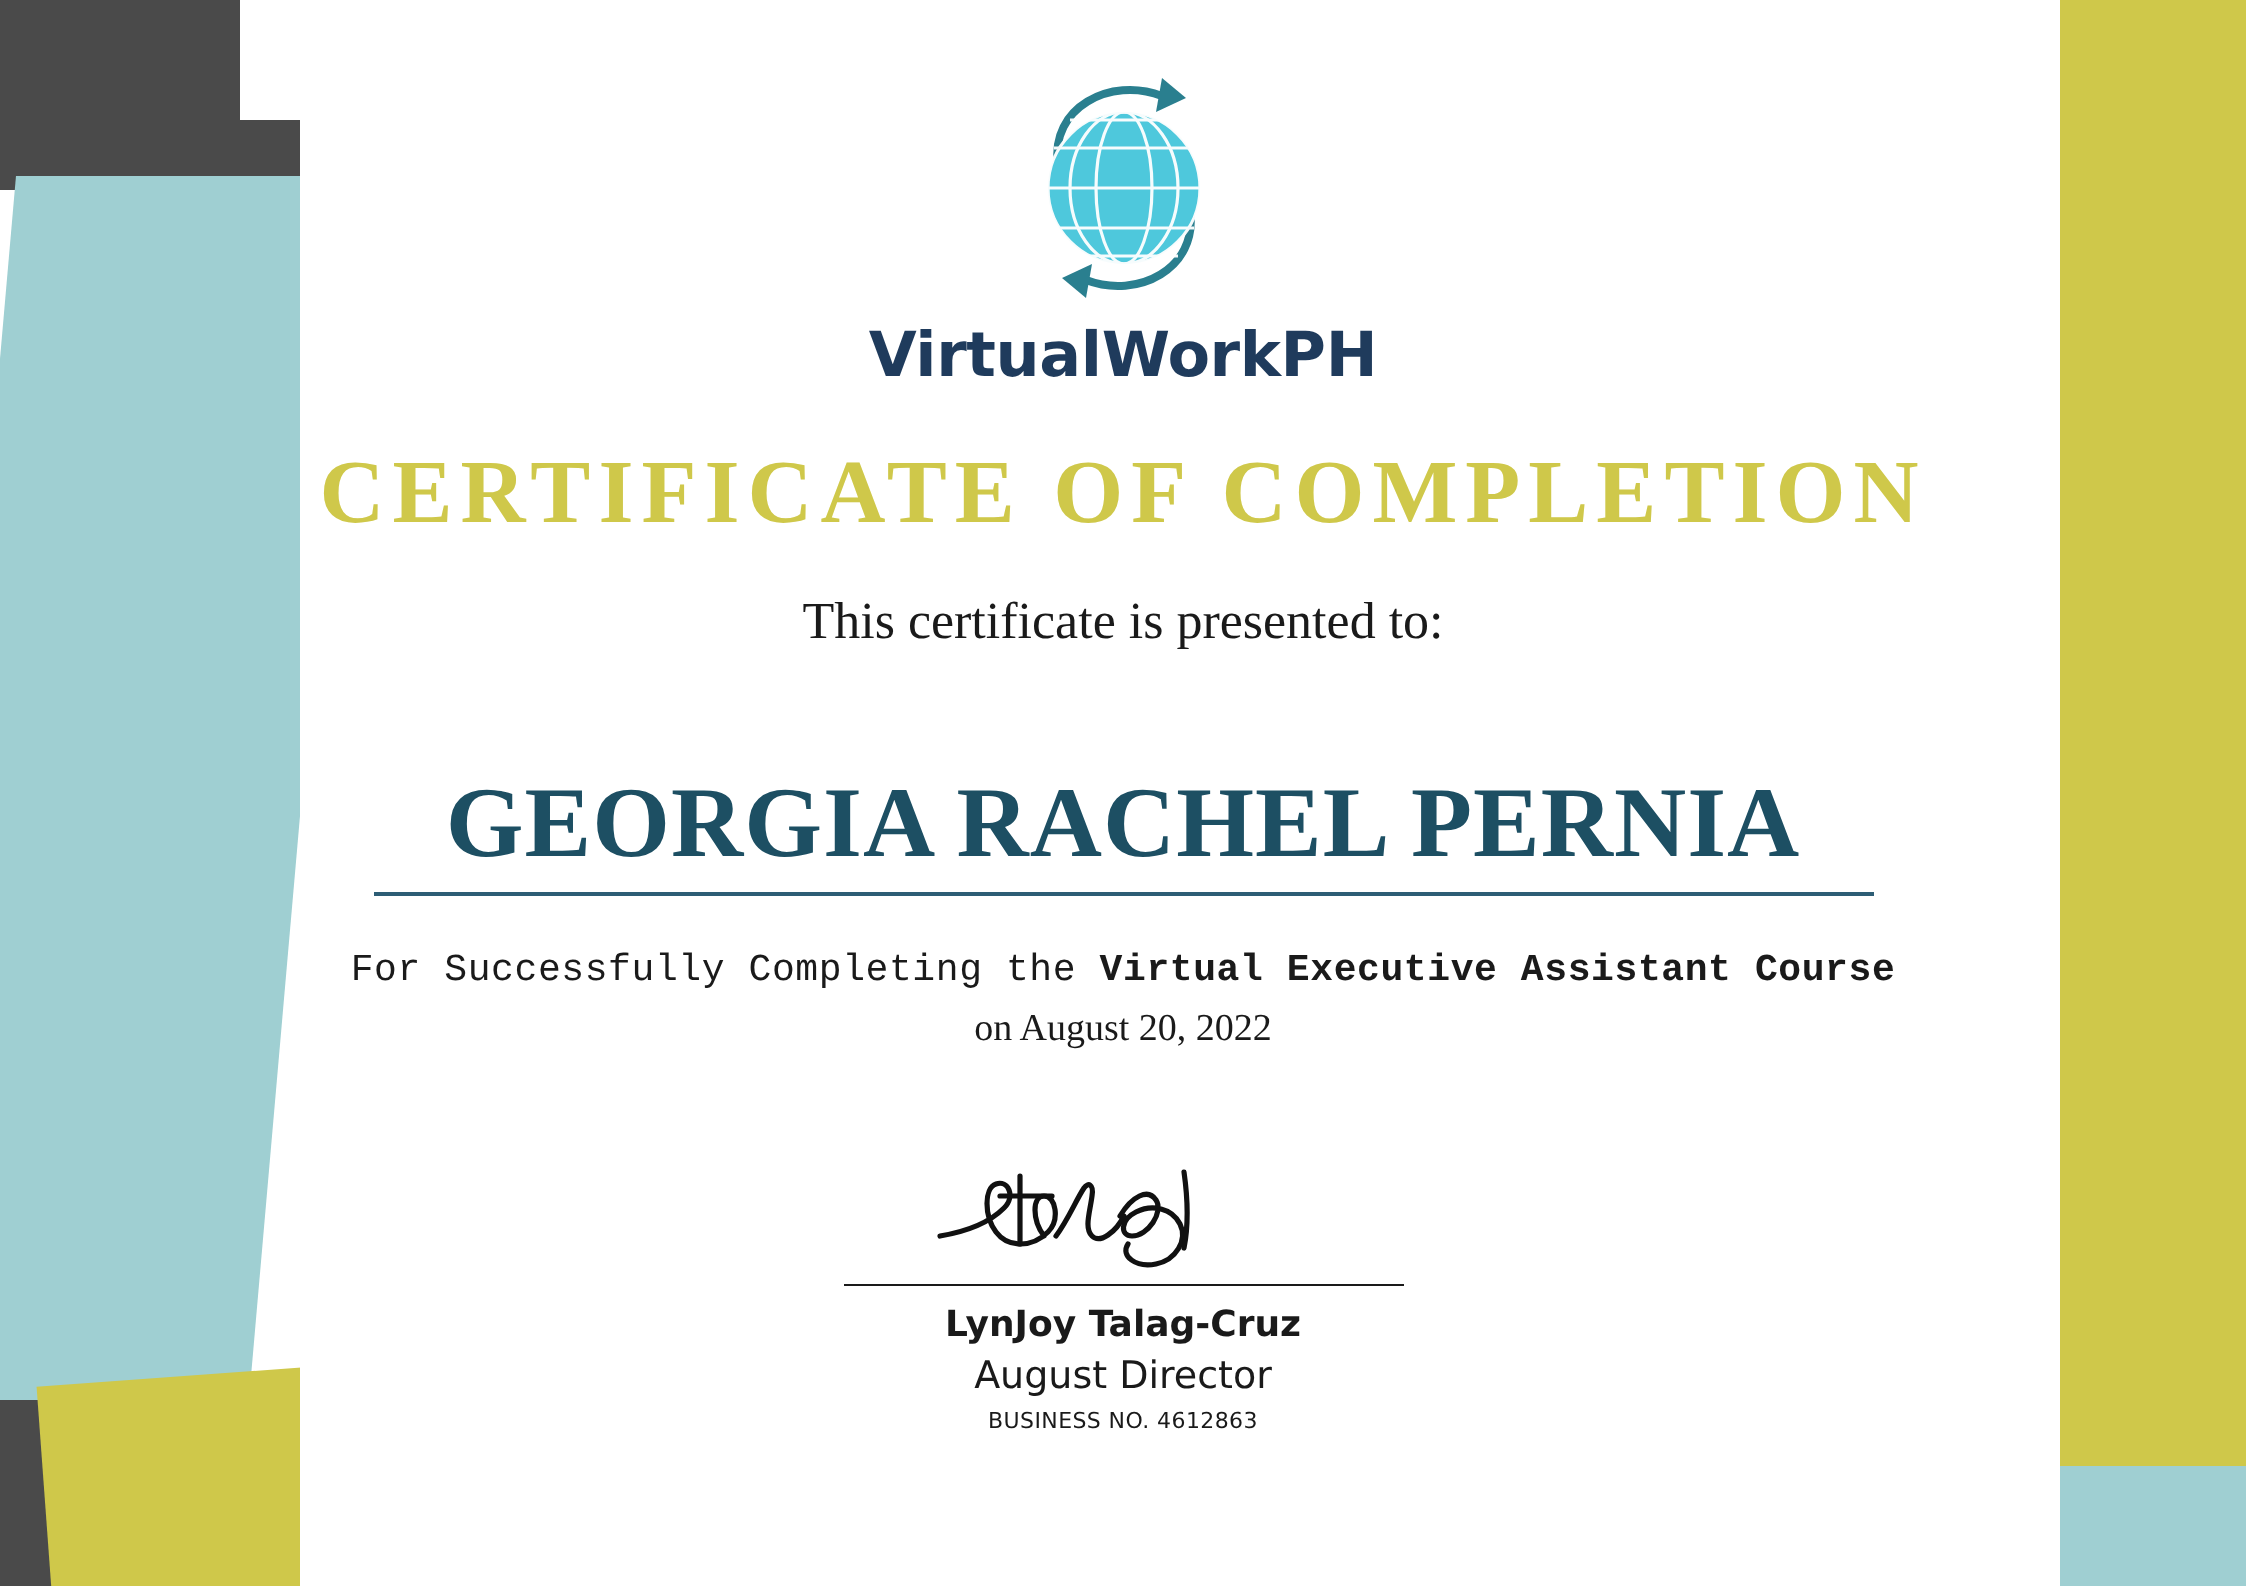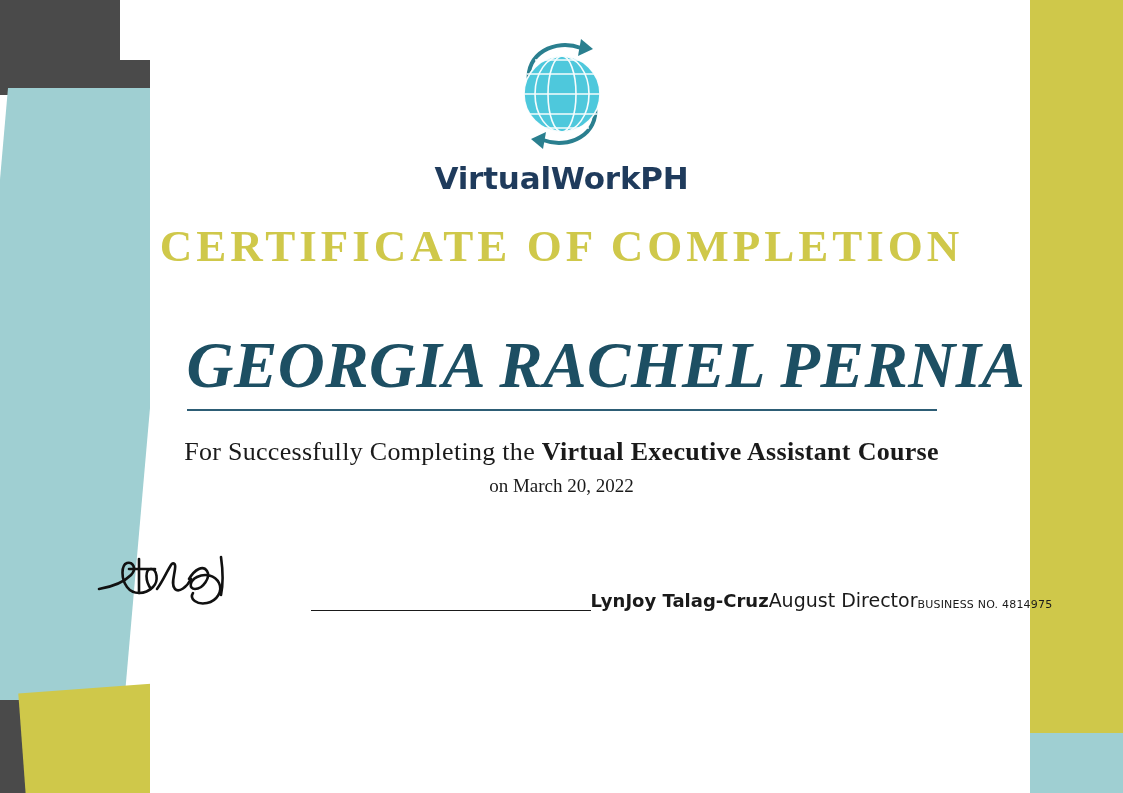--- a/index.html
+++ b/index.html
@@ -130,48 +130,48 @@
   .recipient-block {
     margin-top: 56px;
     width: 750px;
     text-align: center;
     border-bottom: 2px solid #2d5d75;
     padding-bottom: 6px;
   }
   .recipient {
     font-family: "Liberation Serif", serif;
     font-weight: 700;
-    font-size: 65px;
+    font-size: 50px;
     letter-spacing: 0.5px;
     color: #1d4f63;
     white-space: nowrap;
-    font-style: italic;
   }
 
   .completion-line {
     margin-top: 26px;
-    font-family: Liberation Serif, serif;
-    font-size: 26px;
+    font-family: Liberation Mono, monospace;
+    font-size: 19px;
     color: #1a1a1a;
     letter-spacing: 0.3px;
   }
   .completion-line .course {
     font-weight: 700;
   }
   .completion-date {
     margin-top: 8px;
     font-family: "Liberation Serif", serif;
     font-size: 19px;
     color: #1a1a1a;
   }
 
   .signature-area {
     margin-top: 48px;
     display: flex;
-    align-items: flex-end;
+    flex-direction: column;
+    align-items: center;
   }
   .signature-svg { width: 240px; height: 66px; display: block; }
   .sig-line {
     width: 280px;
     height: 0;
     border-top: 1.5px solid #1a1a1a;
     margin-top: 2px;
   }
   .sig-name {
     margin-top: 9px;
@@ -229,41 +229,42 @@
           <path d="M50 88 H120"></path>
           <path d="M58 34 H112"></path>
           <path d="M58 102 H112"></path>
         </g>
       </svg>
       <div class="logo-text">VirtualWorkPH</div>
     </div>
 
     <div class="cert-title">CERTIFICATE OF COMPLETION</div>
 
+    <div class="presented">This certificate is presented to:</div>
 
     <div class="recipient-block">
       <div class="recipient">GEORGIA RACHEL PERNIA</div>
     </div>
 
     <div class="completion-line">
       <span>For Successfully Completing the </span><span class="course">Virtual Executive Assistant Course</span>
     </div>
-    <div class="completion-date">on March 20, 2022</div>
+    <div class="completion-date">on August 20, 2022</div>
 
     <div class="signature-area">
       <svg class="signature-svg" viewBox="0 0 240 66">
         <g fill="none" stroke="#111111" stroke-width="2.6" stroke-linecap="round" stroke-linejoin="round">
           <path d="M28 44 C40 42, 52 38, 60 30 C66 24, 62 16, 56 18 C50 20, 50 34, 56 42 C62 50, 74 50, 82 42 C88 36, 86 24, 80 24 C74 24, 74 36, 80 44"></path>
           <path d="M68 14 L68 48"></path>
           <path d="M58 24 L84 24"></path>
           <path d="M86 44 C92 36, 96 26, 100 20 C102 17, 105 18, 104 24 C103 32, 100 40, 104 44 C108 48, 116 42, 120 34"></path>
           <path d="M118 34 C124 24, 132 20, 136 26 C140 32, 132 44, 124 44 C118 44, 118 36, 126 32 C134 28, 144 30, 148 38 C152 46, 146 56, 136 58 C126 60, 118 54, 122 48"></path>
           <path d="M150 12 C152 26, 152 40, 150 50"></path>
         </g>
       </svg>
       <div class="sig-line"></div>
       <div class="sig-name">LynJoy Talag-Cruz</div>
       <div class="sig-role">August Director</div>
-      <div class="sig-business">BUSINESS NO. 4814975</div>
+      <div class="sig-business">BUSINESS NO. 4612863</div>
     </div>
 
   </div>
 </div>
 
 </body></html>

